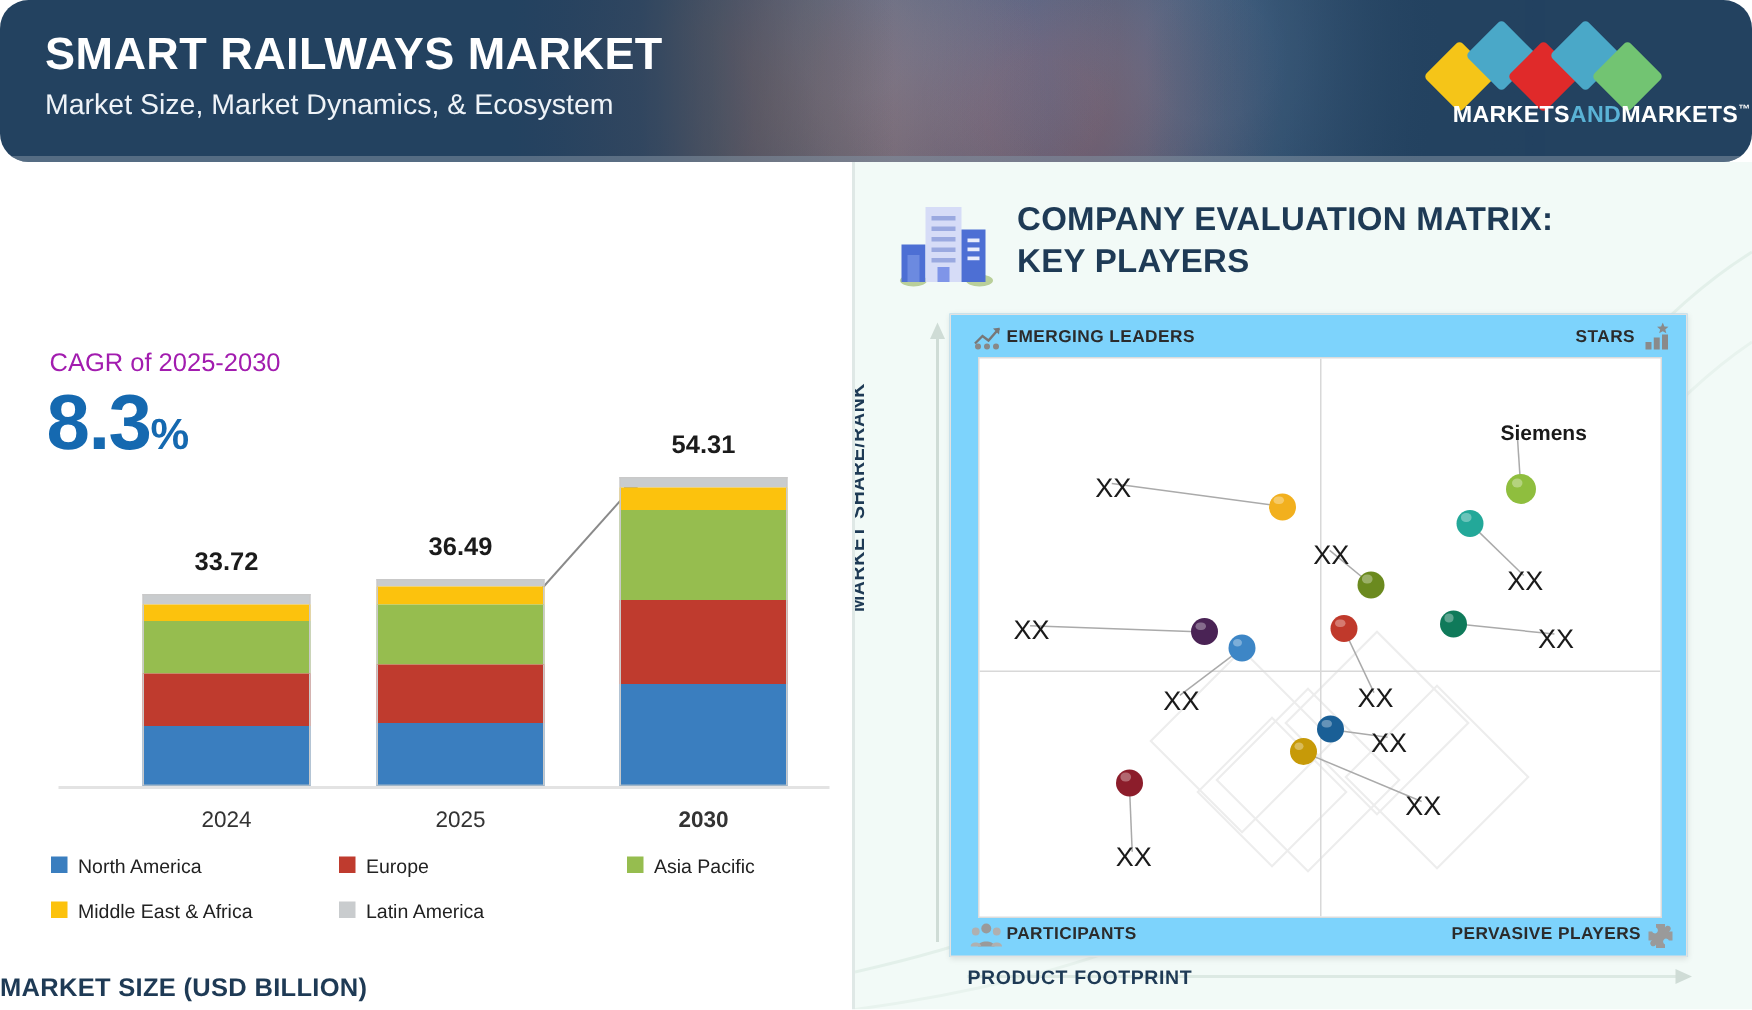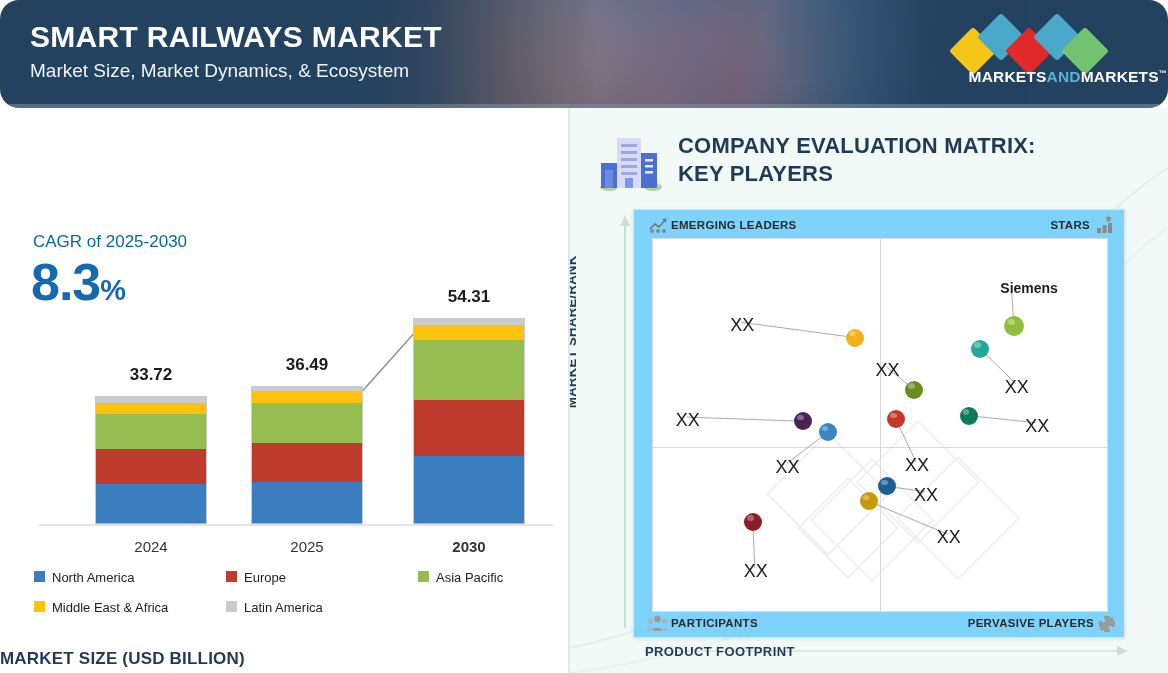--- a/index.html
+++ b/index.html
@@ -49,21 +49,21 @@
     position:absolute;left:0;top:56px;width:200px;text-align:right;
     font-size:15.5px;font-weight:bold;color:#ffffff;letter-spacing:.2px;white-space:nowrap;margin-left:27px;
   }
   .logo-text .and{color:#5ab3d6;}
   .logo-tm{font-size:8px;vertical-align:super;}
 
   
   .left-panel{position:absolute;left:0;top:108px;width:568px;height:565px;background:#ffffff;}
   .divider{position:absolute;left:568px;top:108px;width:2px;height:565px;background:#dfe8e6;}
 
-  .cagr-label{position:absolute;left:33px;top:124px;font-size:17px;color:#0369a1;}
+  .cagr-label{position:absolute;left:33px;top:124px;font-size:17px;color:#a21caf;}
   .cagr-value{position:absolute;left:31px;top:144px;font-size:52px;font-weight:bold;color:#1569b0;letter-spacing:-1px;}
   .cagr-pct{font-size:29px;font-weight:bold;}
 
   
   .chart{position:absolute;left:33px;top:180px;width:520px;height:275px;}
   .axis-line{position:absolute;left:6px;bottom:37px;width:514px;height:2px;background:#e3e3e3;}
   .bar-group{position:absolute;bottom:39px;width:112px;}
   .seg{width:100%;box-sizing:border-box;border-left:1px solid #c9c9c9;border-right:1px solid #c9c9c9;}
   .seg.top{border-top:1px solid #c9c9c9;}
   .seg.bot{border-bottom:1px solid #9fb6c9;}

